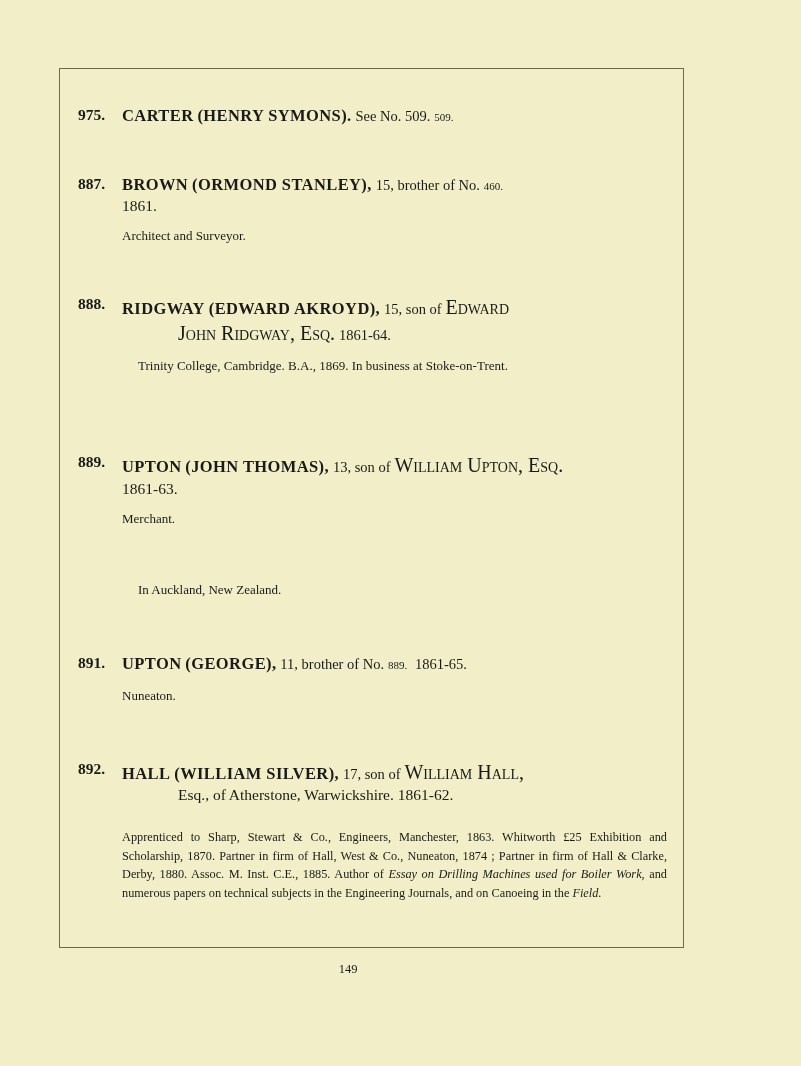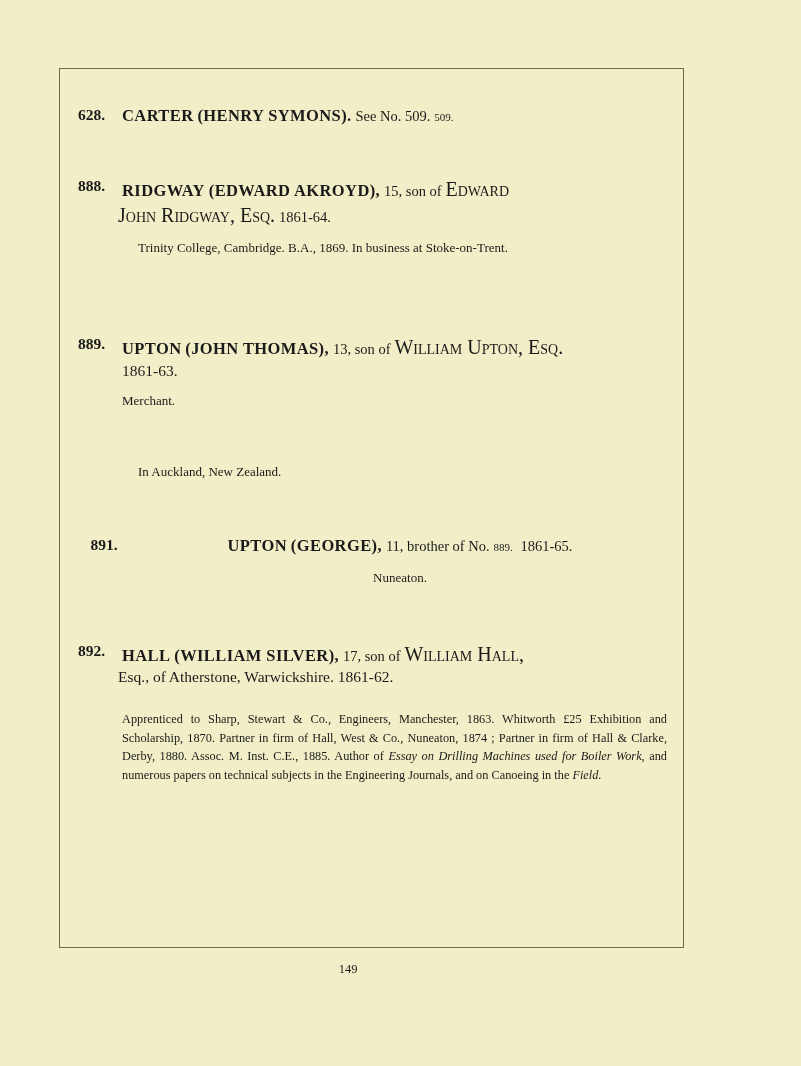--- a/index.html
+++ b/index.html
@@ -96,53 +96,60 @@
     line-height: 1.52;
     text-align: justify;
     width: 545px;
   }
   .para .ital { font-style: italic; }
   .second-line {
     margin-left: 44px;
     font-size: 15.5px;
   }
   .second-line-indent {
-    margin-left: 40px;
+    margin-left: 100px;
     font-size: 15.5px;
   }
   .pagenum {
     position: absolute;
     top: 962px;
     left: 0;
     width: 696px;
     text-align: center;
     font-size: 12.5px;
   }
   .e886 { margin-top: 0px; }
   .e887 { margin-top: 46px; }
   .e888 { margin-top: 48px; }
   .e889 { margin-top: 76px; }
   .e890 { margin-top: 52px; }
-  .e891 { margin-top: 52px; text-align: center; }
+  .e891 { margin-top: 52px; }
   .e892 { margin-top: 52px; }
 </style>
 </head>
 <body>
 
 <div class="page">
   <div class="frame"></div>
 
   <div class="content">
 
     <div class="entry e886">
       <div class="entry-head">
-        <span class="num">628.</span><span class="head-body"><span class="name">CARTER</span> <span class="paren-name">(HENRY SYMONS).</span> <span class="plain">See No. 509.</span> <span class="bignum">509.</span></span>
+        <span class="num">975.</span><span class="head-body"><span class="name">CARTER</span> <span class="paren-name">(HENRY SYMONS).</span> <span class="plain">See No. 509.</span> <span class="bignum">509.</span></span>
       </div>
     </div>
 
+    <div class="entry e887">
+      <div class="entry-head">
+        <span class="num">887.</span><span class="head-body"><span class="name">BROWN</span> <span class="paren-name">(ORMOND STANLEY),</span> <span class="plain">15, brother of No.</span> <span class="bignum">460.</span></span>
+      </div>
+      <div class="second-line">1861.</div>
+      <div class="note">Architect and Surveyor.</div>
+    </div>
 
     <div class="entry e888">
       <div class="entry-head">
         <span class="num">888.</span><span class="head-body"><span class="name">RIDGWAY</span> <span class="paren-name">(EDWARD AKROYD),</span> <span class="plain">15, son of</span> <span class="smallcaps">Edward</span></span>
       </div>
       <div class="second-line-indent"><span class="smallcaps">John Ridgway, Esq.</span> <span class="plain">1861-64.</span></div>
       <div class="note note-indent">Trinity College, Cambridge.  B.A., 1869.  In business at Stoke-on-Trent.</div>
     </div>
 
     <div class="entry e889">

